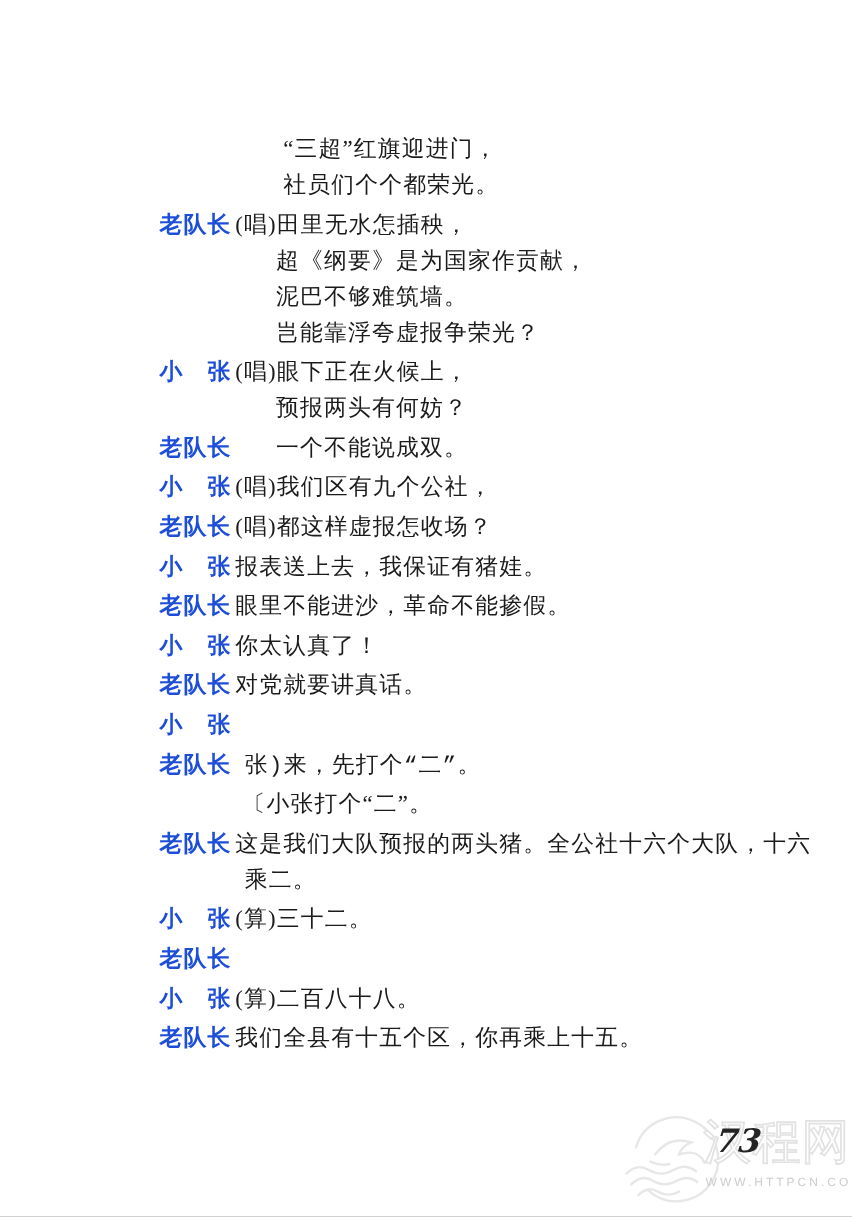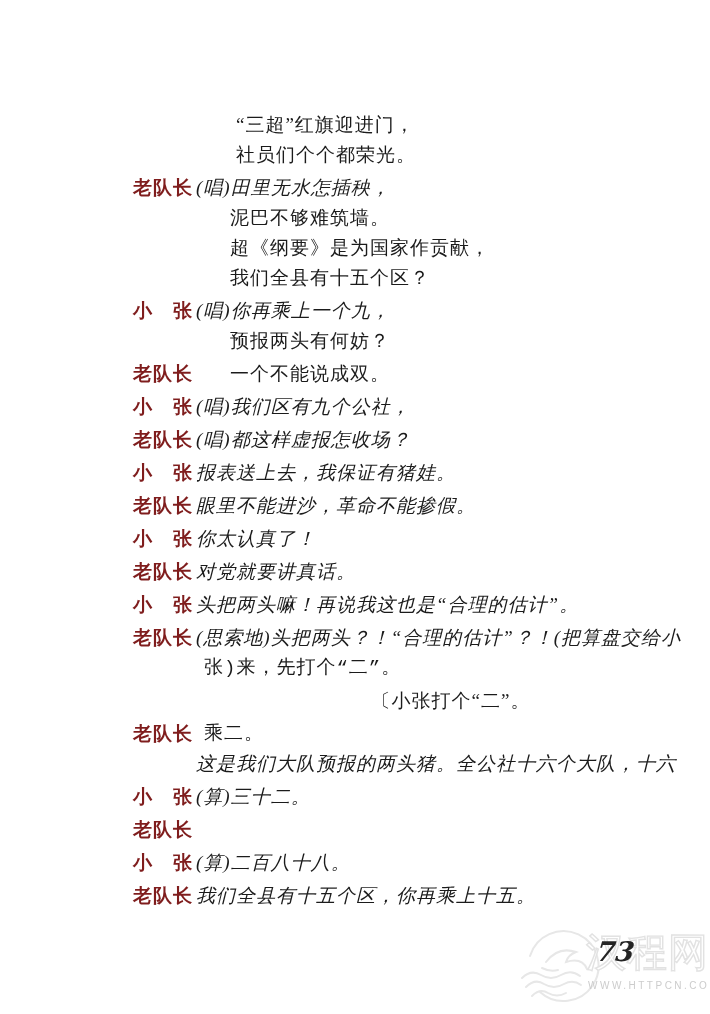--- a/index.html
+++ b/index.html
@@ -21,29 +21,29 @@
     margin-bottom:3px;
     font-size:19px;
     line-height:30px;
     letter-spacing:1px;
     white-space:nowrap;
   }
   .speaker{
     flex:0 0 60px;
     width:60px;
     font-weight:bold;
-    color:#7f1d1d;
+    color:#1d4ed8;
   }
   .dialogue{flex:1;margin-left:3px;}
   .line{white-space:nowrap;}
-  .line.first{padding-left:0;font-style:italic;}
+  .line.first{padding-left:0;}
   .line.wrap{padding-left:8px;font-family:Liberation Mono, monospace;}
   .line.verse{padding-left:34px;}
   .line.opening{padding-left:40px;}
-  .line.stage{padding-left:6px;text-align:center;}
+  .line.stage{padding-left:6px;}
   
   .watermark{
     position:absolute;
     left:516px;top:926px;
     width:200px;height:84px;
     z-index:1;
   }
   .wm-logo{position:absolute;left:0;top:2px;}
   .wm-name{
     position:absolute;left:70px;top:2px;
@@ -84,29 +84,29 @@
         <div class="speaker"></div>
         <div class="dialogue">
           <div class="line opening">“三超”红旗迎进门，</div>
           <div class="line opening">社员们个个都荣光。</div>
         </div>
       </div>
       <div class="entry">
         <div class="speaker">老队长</div>
         <div class="dialogue">
           <div class="line first">(唱)田里无水怎插秧，</div>
+          <div class="line verse">超《纲要》是为国家作贡献，</div>
           <div class="line verse">泥巴不够难筑墙。</div>
-          <div class="line verse">超《纲要》是为国家作贡献，</div>
-          <div class="line verse">我们全县有十五个区？</div>
-        </div>
-      </div>
-      <div class="entry">
-        <div class="speaker">小　张</div>
-        <div class="dialogue">
-          <div class="line first">(唱)你再乘上一个九，</div>
+          <div class="line verse">岂能靠浮夸虚报争荣光？</div>
+        </div>
+      </div>
+      <div class="entry">
+        <div class="speaker">小　张</div>
+        <div class="dialogue">
+          <div class="line first">(唱)眼下正在火候上，</div>
           <div class="line verse">预报两头有何妨？</div>
         </div>
       </div>
       <div class="entry">
         <div class="speaker">老队长</div>
         <div class="dialogue">
           <div class="line verse">一个不能说成双。</div>
         </div>
       </div>
       <div class="entry">
@@ -140,42 +140,38 @@
         </div>
       </div>
       <div class="entry">
         <div class="speaker">老队长</div>
         <div class="dialogue">
           <div class="line first">对党就要讲真话。</div>
         </div>
       </div>
       <div class="entry">
         <div class="speaker">小　张</div>
-        <div class="dialogue">
-          <div class="line first">头把两头嘛！再说我这也是“合理的估计”。</div>
-        </div>
-      </div>
-      <div class="entry">
-        <div class="speaker">老队长</div>
-        <div class="dialogue">
-          <div class="line first">(思索地)头把两头？！“合理的估计”？！(把算盘交给小</div>
+      </div>
+      <div class="entry">
+        <div class="speaker">老队长</div>
+        <div class="dialogue">
           <div class="line wrap">张)来，先打个“二”。</div>
         </div>
       </div>
       <div class="entry">
         <div class="speaker"></div>
         <div class="dialogue">
           <div class="line stage">〔小张打个“二”。</div>
         </div>
       </div>
       <div class="entry">
         <div class="speaker">老队长</div>
         <div class="dialogue">
+          <div class="line first">这是我们大队预报的两头猪。全公社十六个大队，十六</div>
           <div class="line wrap">乘二。</div>
-          <div class="line first">这是我们大队预报的两头猪。全公社十六个大队，十六</div>
         </div>
       </div>
       <div class="entry">
         <div class="speaker">小　张</div>
         <div class="dialogue">
           <div class="line first">(算)三十二。</div>
         </div>
       </div>
       <div class="entry">
         <div class="speaker">老队长</div>

